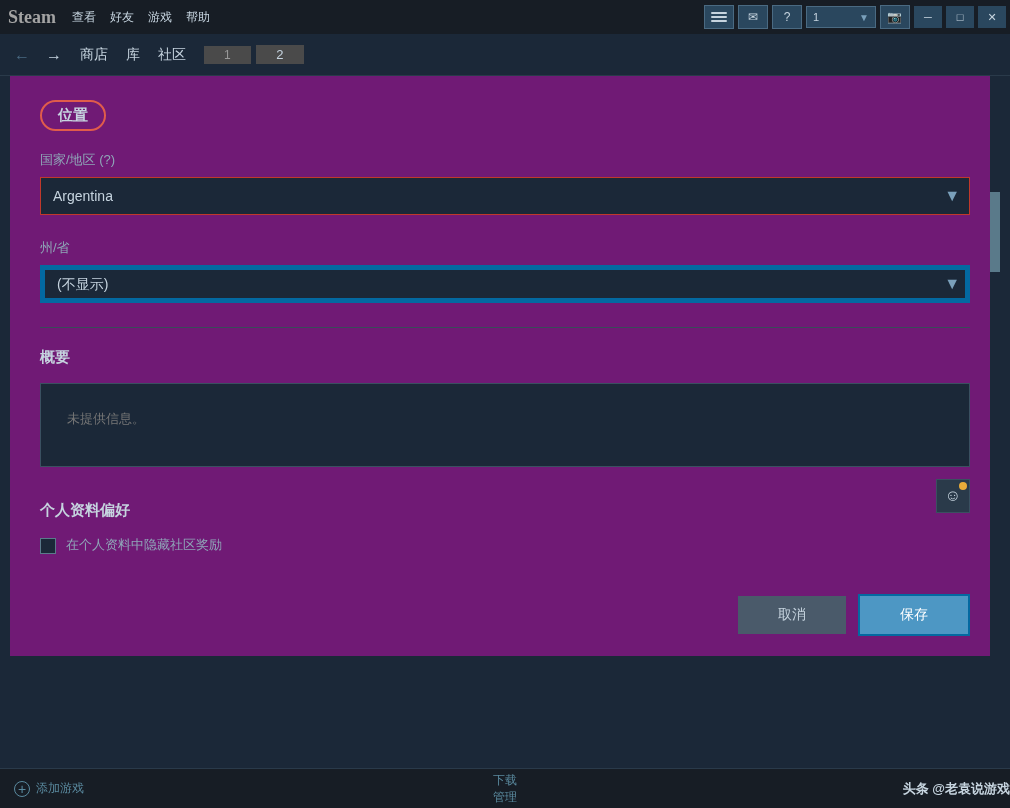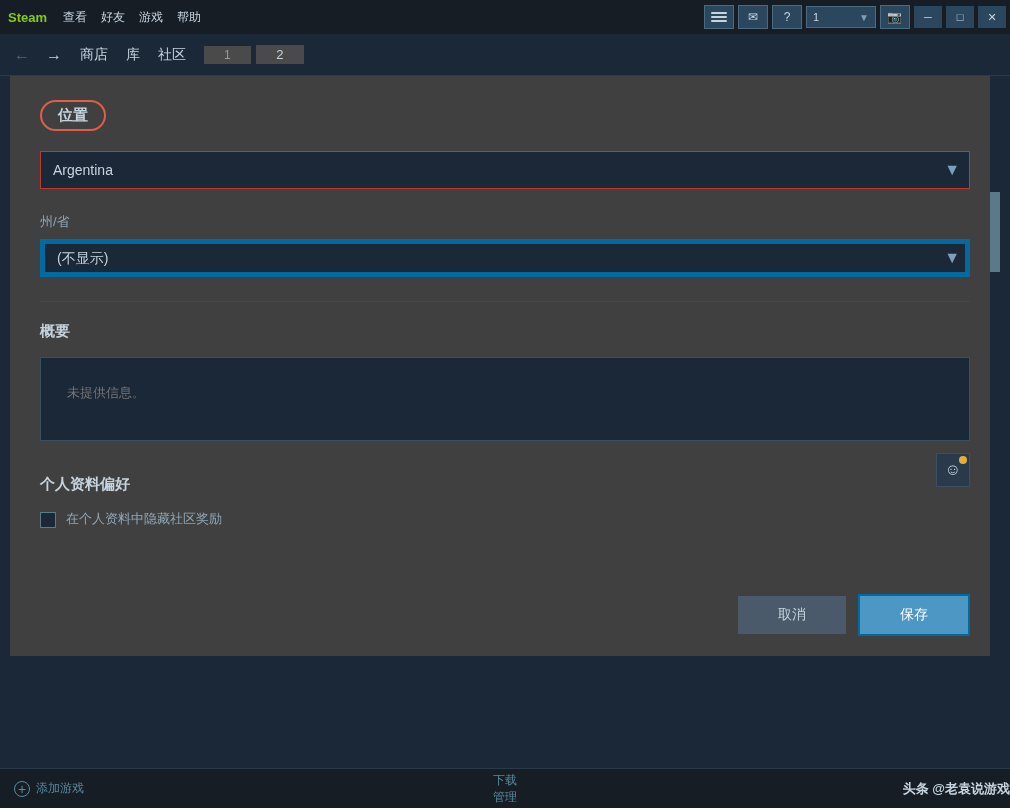--- a/index.html
+++ b/index.html
@@ -20,23 +20,24 @@
       align-items: center;
       padding: 0 8px;
       position: relative;
     }
     .title-bar-left {
       display: flex;
       align-items: center;
       gap: 16px;
     }
     .title-steam {
-      color: #84cc16;
-      font-size: 13px;
+      color: #a3a3a3;
+      font-size: 18px;
       font-weight: bold;
+      font-family: Liberation Serif, serif;
     }
     .title-menu {
       display: flex;
       gap: 14px;
     }
     .title-menu-item {
       color: #c6d4df;
       font-size: 12px;
       cursor: pointer;
     }
@@ -402,31 +403,32 @@
       <span class="nav-link">商店</span>
       <span class="nav-link">库</span>
       <span class="nav-link">社区</span>
     </div>
     <div class="nav-username">
       <span style="background:#4a4a4a;padding:2px 20px;font-size:12px;color:#999;">1</span>
       <span style="color:#c6d4df;font-size:13px;margin-left:2px;">2</span>
     </div>
   </div>
 
-  <div style="position:relative;margin:0 10px;background:#404040;min-height:580px;padding:24px 30px 80px 30px;">
+  <div style="position:relative;margin:0 10px;background:#701a75;min-height:580px;padding:24px 30px 80px 30px;">
 
     <div class="scrollbar-track">
       <div class="scrollbar-thumb"></div>
     </div>
 
     <div class="section-header">
       <span class="section-title-badge">位置</span>
     </div>
 
     <div class="form-section">
+      <label class="form-label">国家/地区 (?)</label>
       <div class="form-select-wrapper">
         <select class="form-select">
           <option>Argentina</option>
         </select>
         <span class="select-arrow">▼</span>
       </div>
     </div>
 
     <div class="form-section">
       <label class="form-label">州/省</label>

